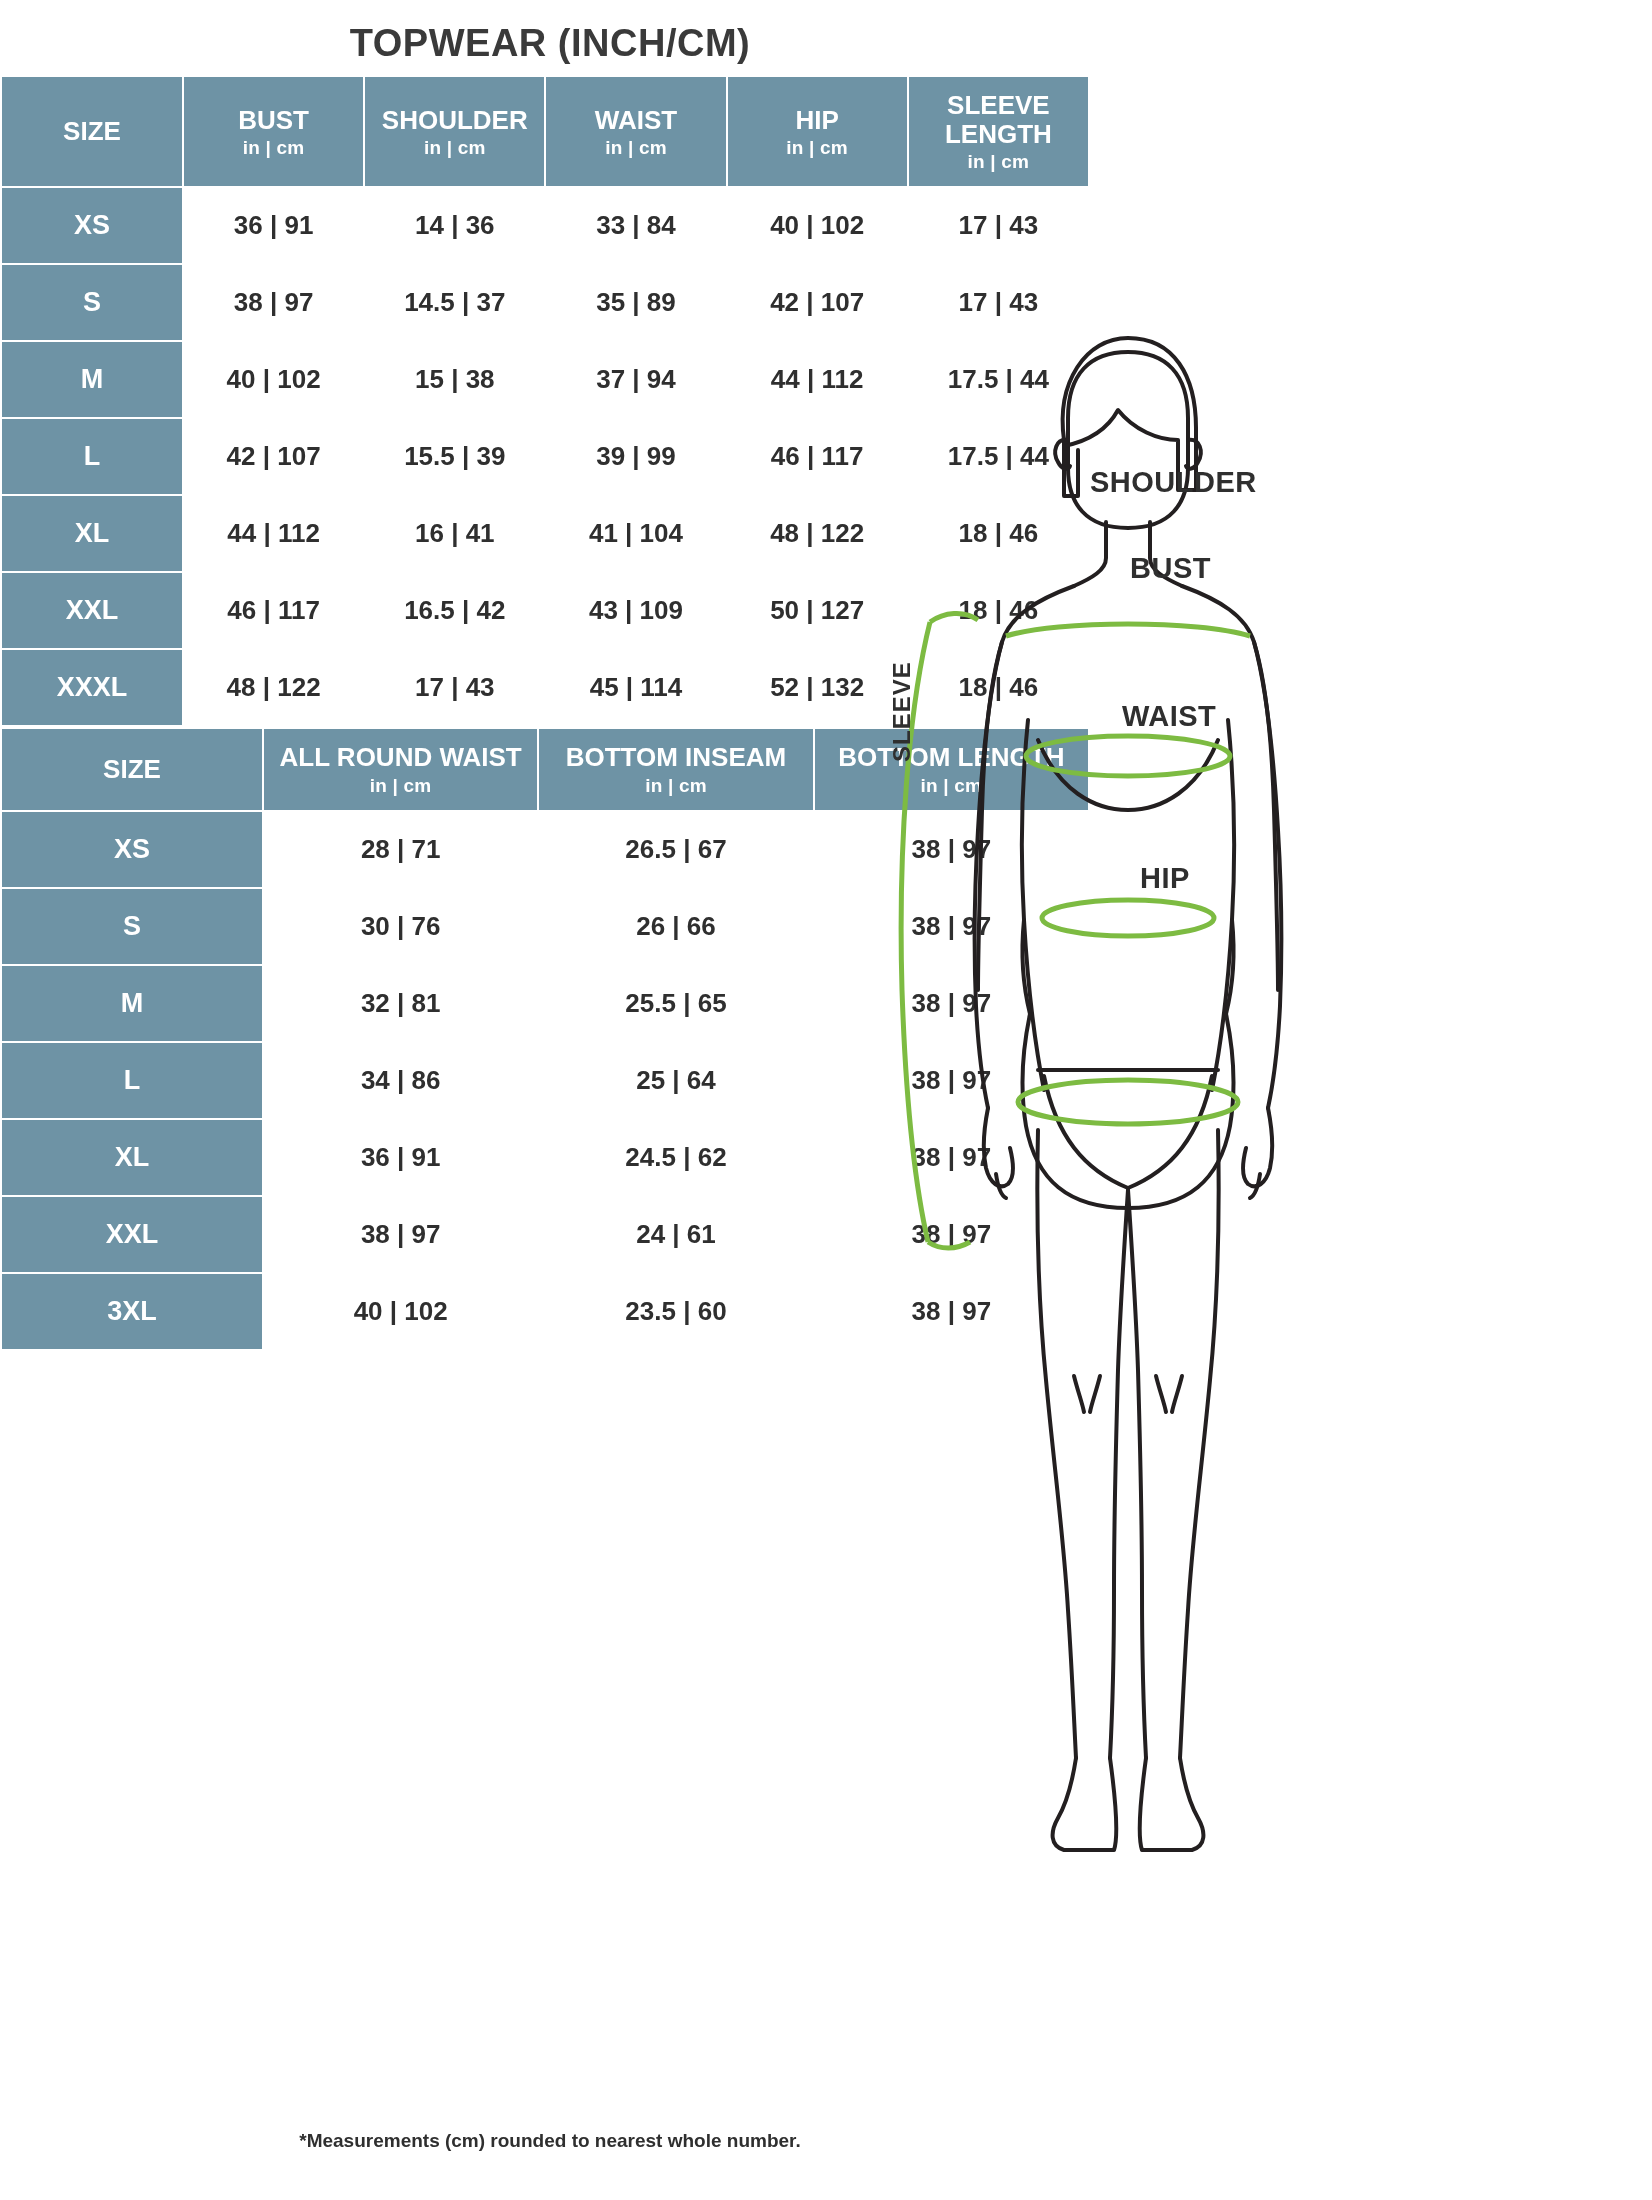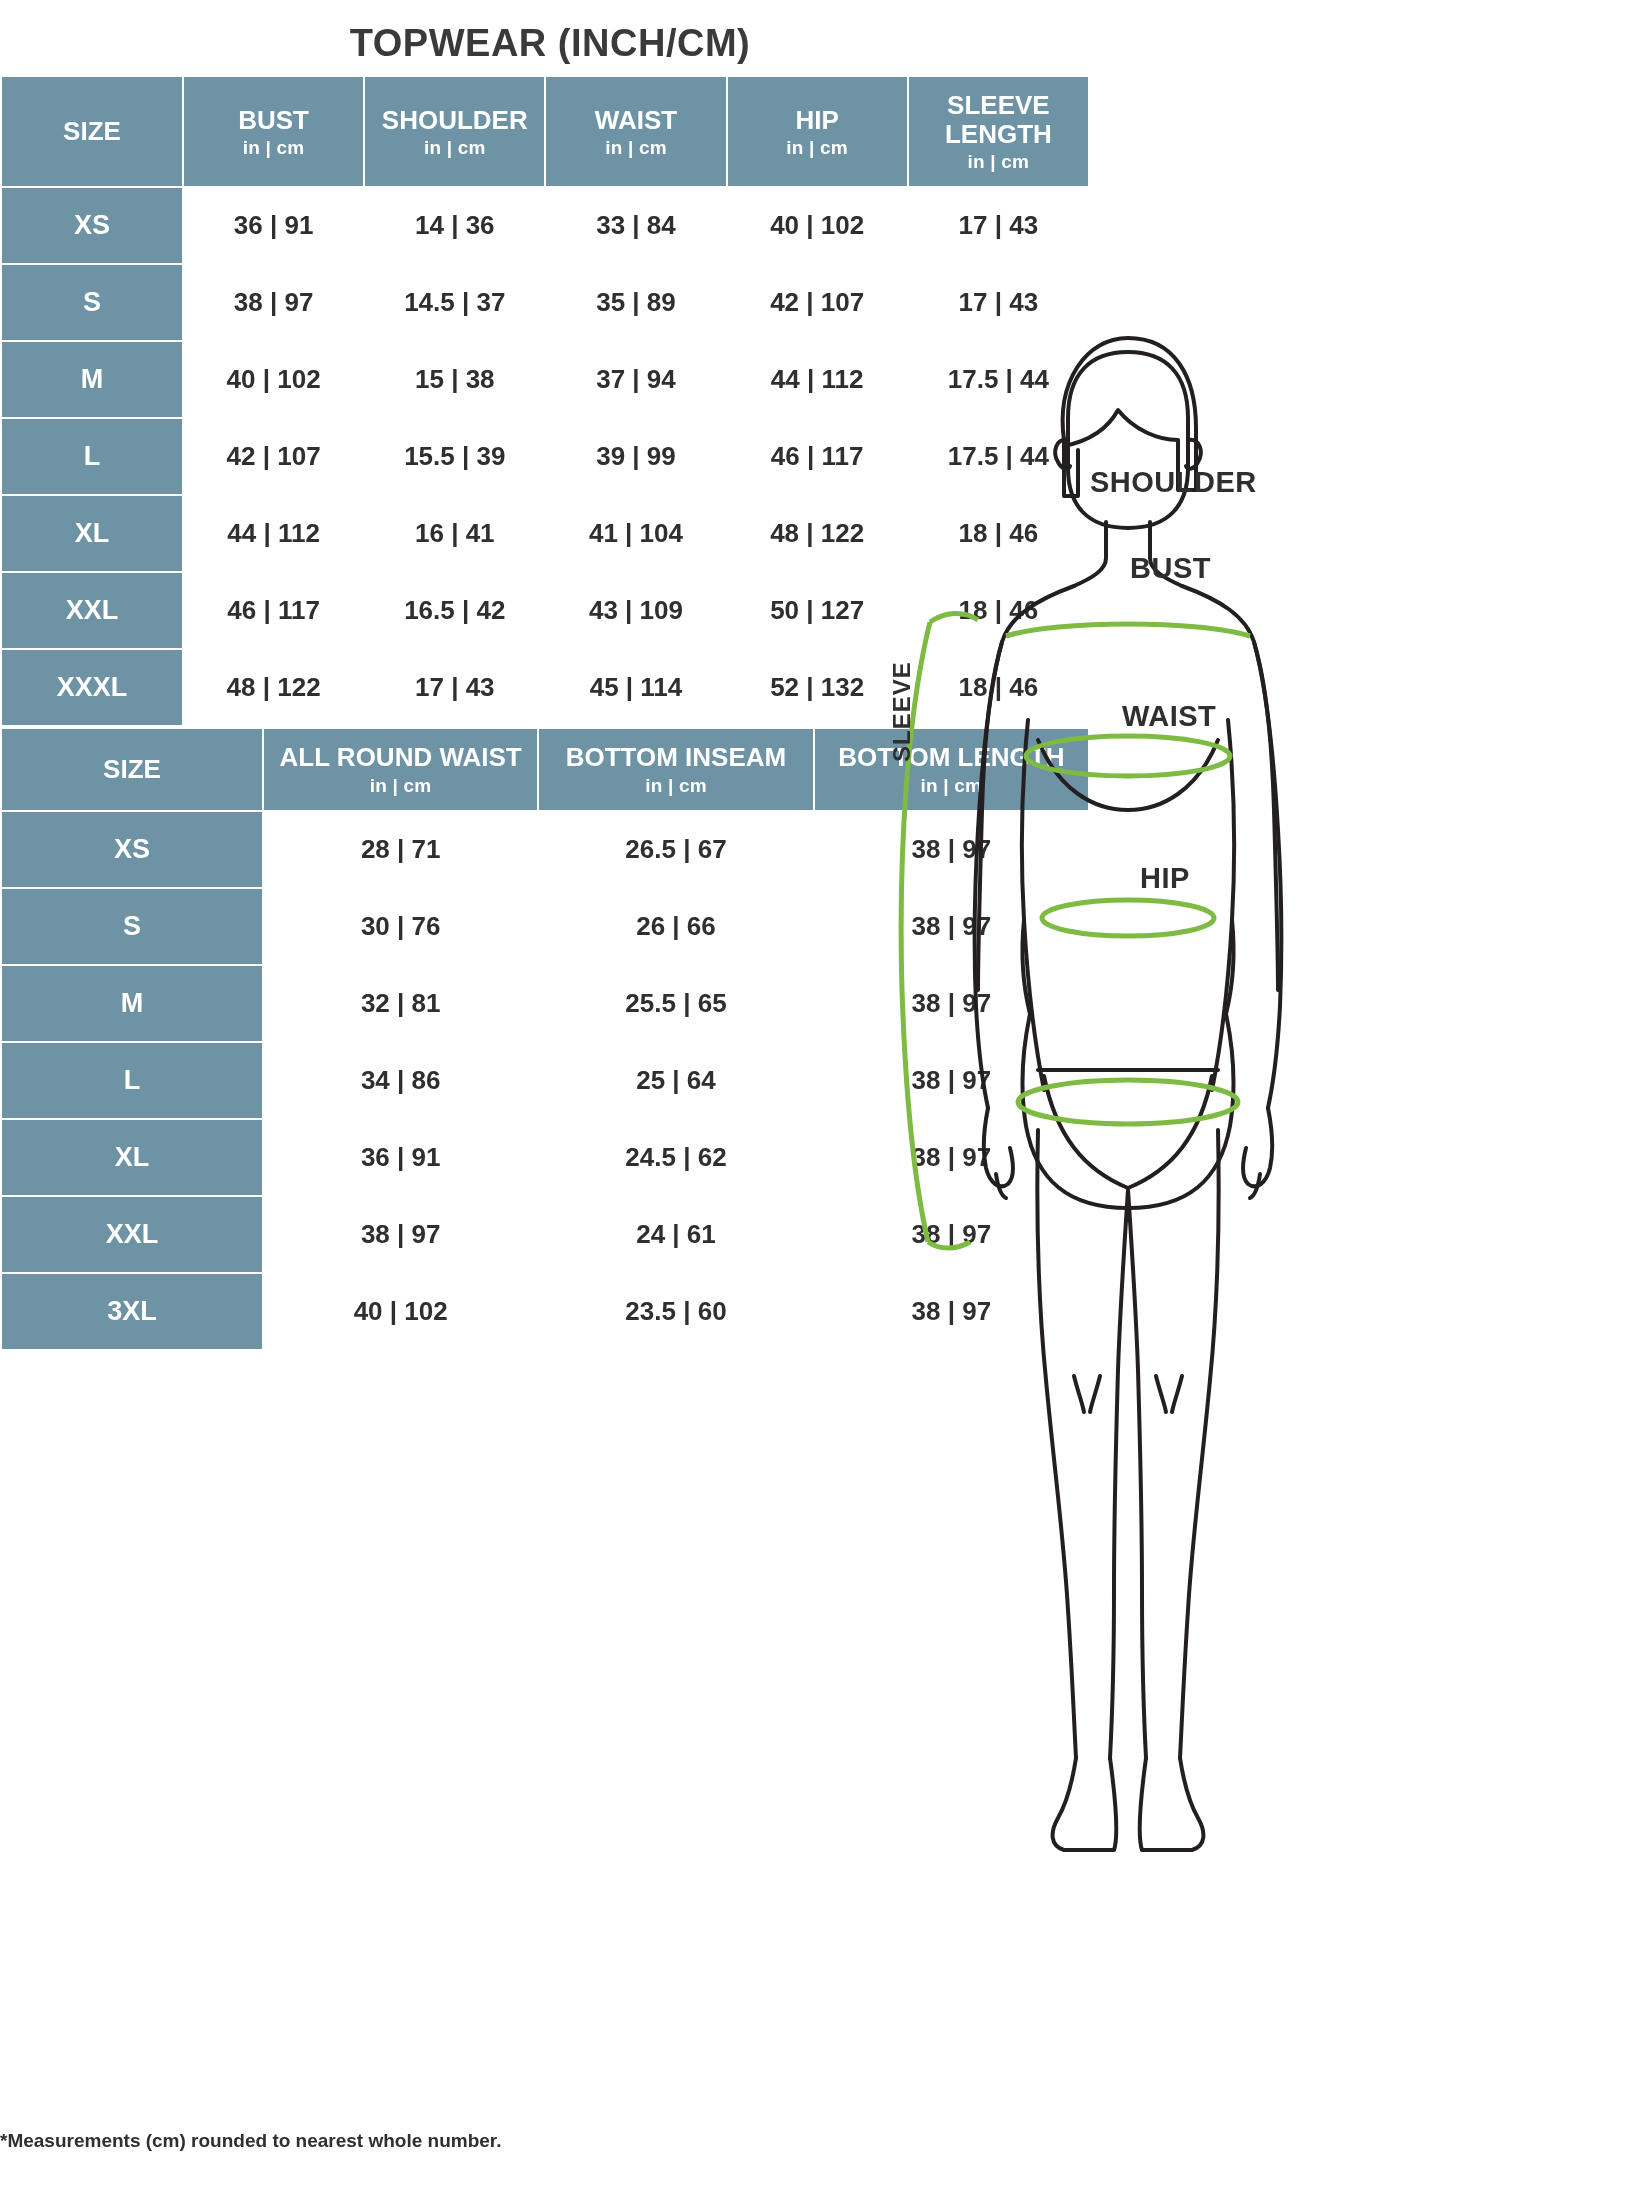--- a/index.html
+++ b/index.html
@@ -71,20 +71,21 @@
   
   table.size-table { border: 2px solid #f9a8d4; }
 
   #topwear-table col.c-size { width: 182px; }
   #pant-table col.c-size { width: 262px; }
 
   .footnote {
     position: absolute;
     left: 0; top: 2130px;
     width: 1100px;
+    text-align: center;
     font-size: 19px;
     font-weight: bold;
     color: #2f2f2f;
   }
 
   .figure-wrap {
     position: absolute;
     right: 30px;
     top: 290px;
     width: 500px;

